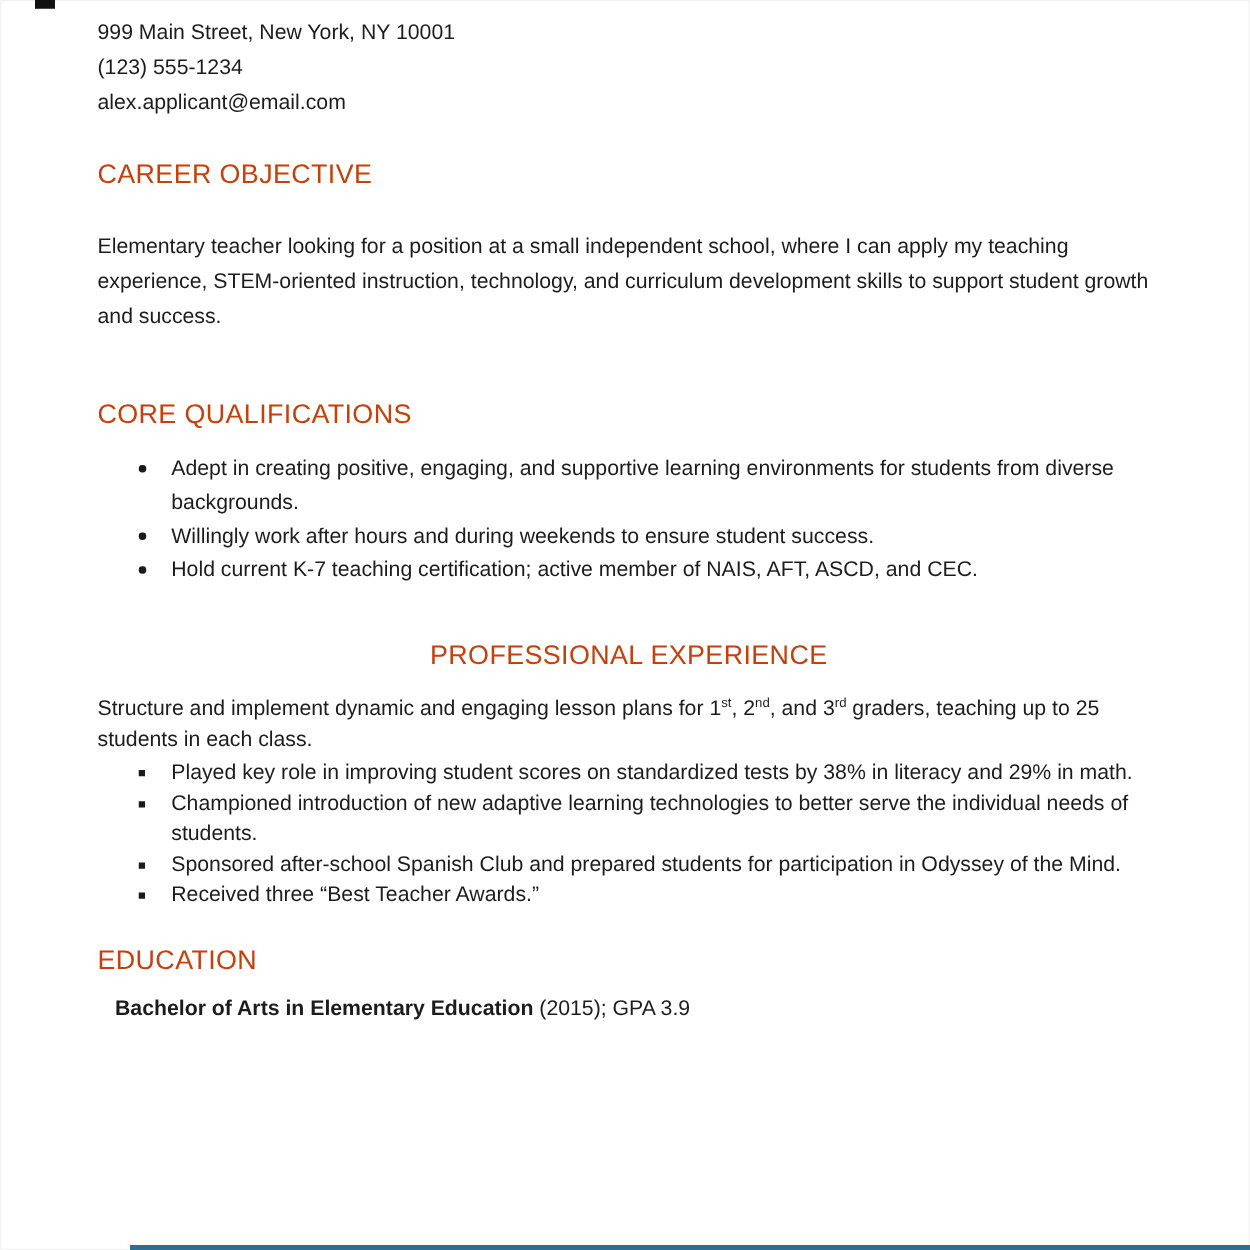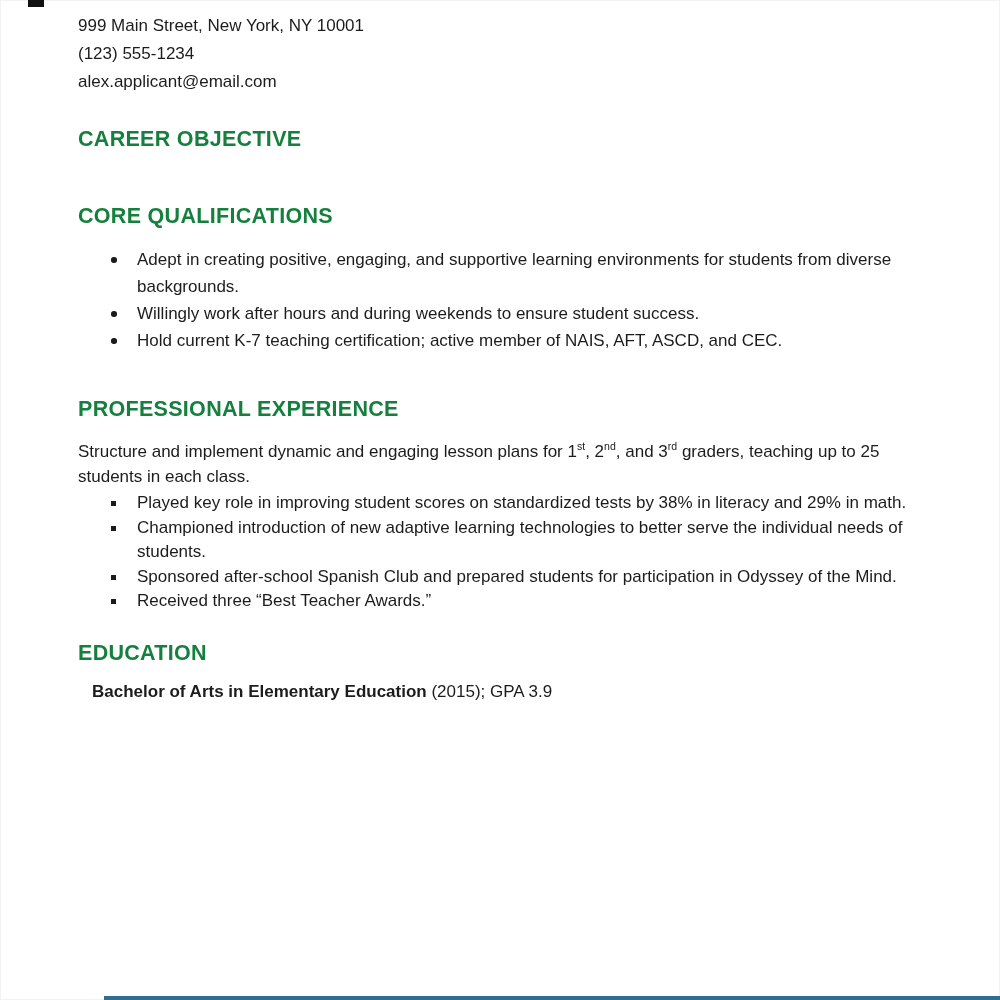--- a/index.html
+++ b/index.html
@@ -27,29 +27,29 @@
   }
   .content {
     padding: 12px 72px 0 78px;
   }
   .contact {
     font-size: 17px;
     line-height: 28px;
   }
   h2 {
     font-size: 21.5px;
-    font-weight: 700;
+    font-weight: 400;
     letter-spacing: 0.3px;
-    color: #15803d;
+    color: #c2410c;
     margin: 0;
     line-height: 26px;
   }
   .h-objective { margin-top: 30px; }
   .h-core { margin-top: 51px; }
-  .h-experience { margin-top: 42px; }
+  .h-experience { margin-top: 42px; text-align: center; }
   .h-education { margin-top: 26px; }
   p.body {
     font-size: 17px;
     line-height: 28px;
     margin: 31px 0 0 0;
   }
   ul.bullets {
     list-style: none;
     margin: 17px 0 0 0;
     padding: 0;
@@ -117,20 +117,21 @@
 
   <div class="content">
 
     <div class="contact">
       <div>999 Main Street, New York, NY 10001</div>
       <div>(123) 555-1234</div>
       <div>alex.applicant@email.com</div>
     </div>
 
     <h2 class="h-objective">CAREER OBJECTIVE</h2>
+    <p class="body">Elementary teacher looking for a position at a small independent school, where I can apply my teaching experience, STEM-oriented instruction, technology, and curriculum development skills to support student growth and success.</p>
 
     <h2 class="h-core">CORE QUALIFICATIONS</h2>
     <ul class="bullets round">
       <li>
         <span class="marker"></span>
         <span>Adept in creating positive, engaging, and supportive learning environments for students from diverse backgrounds.</span>
       </li>
       <li>
         <span class="marker"></span>
         <span>Willingly work after hours and during weekends to ensure student success.</span>

